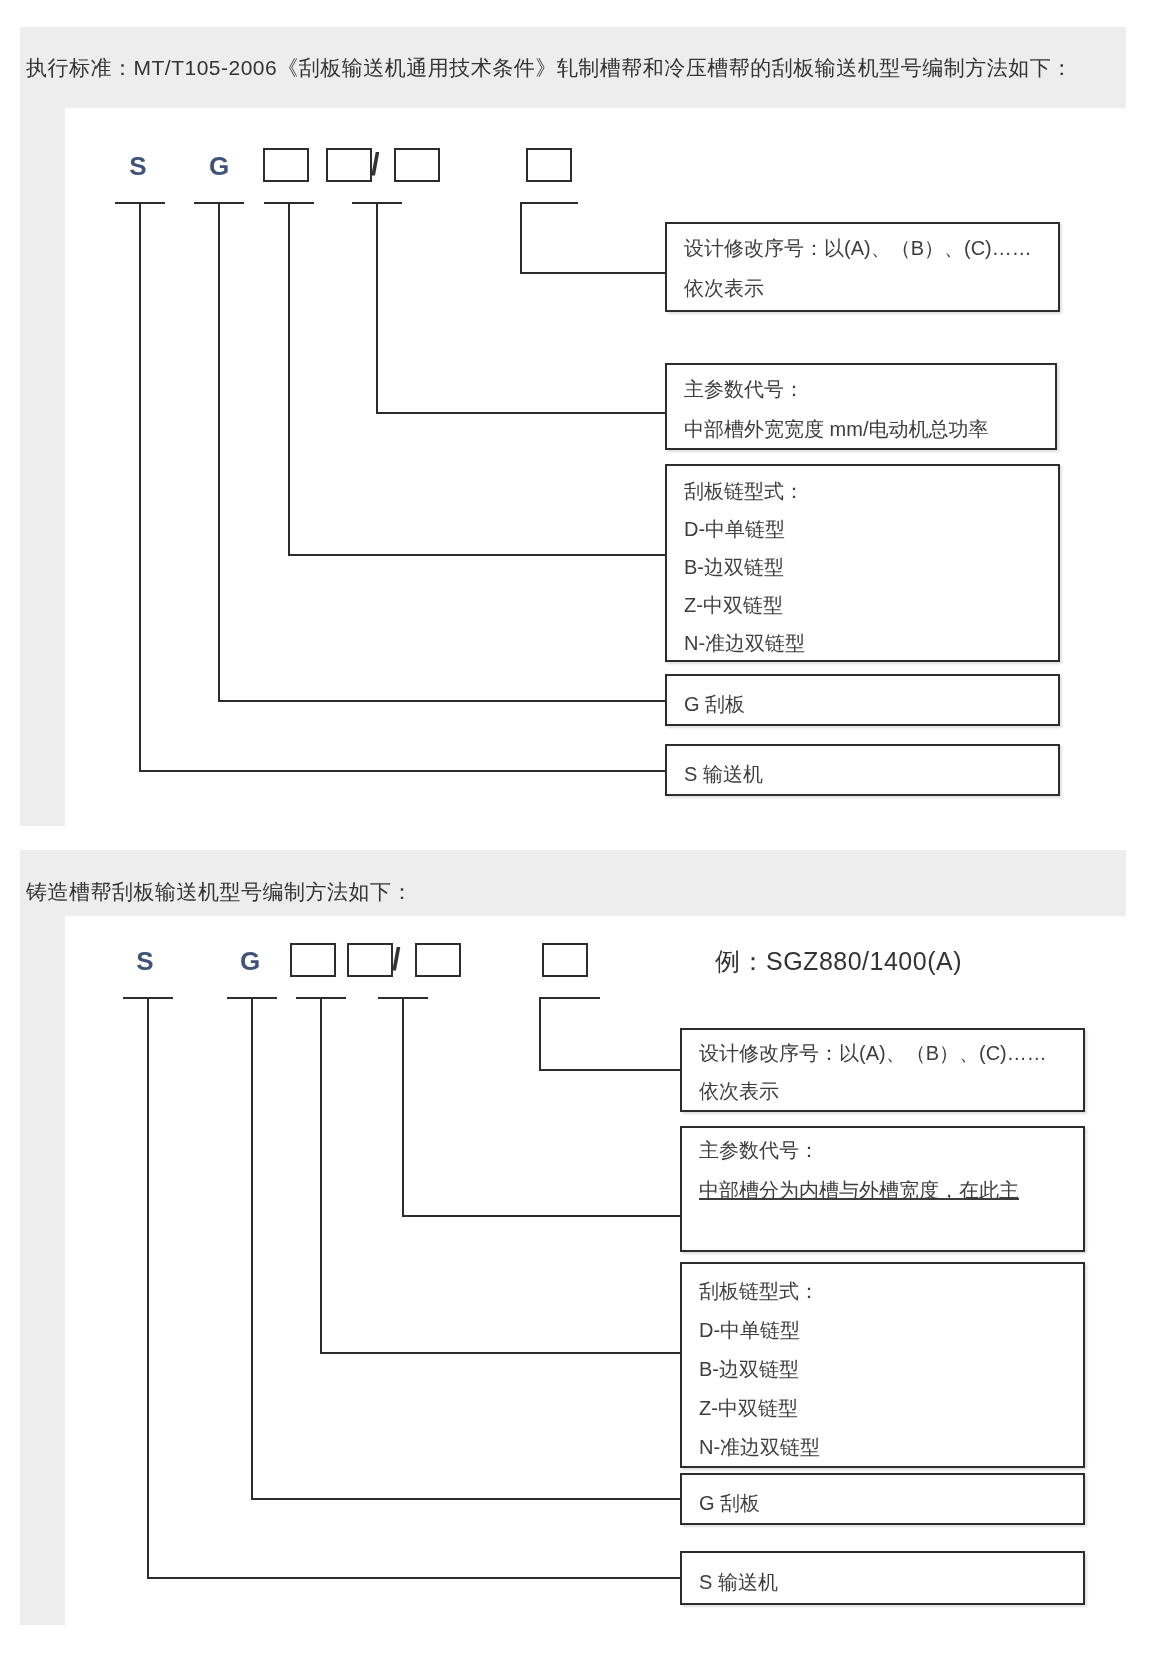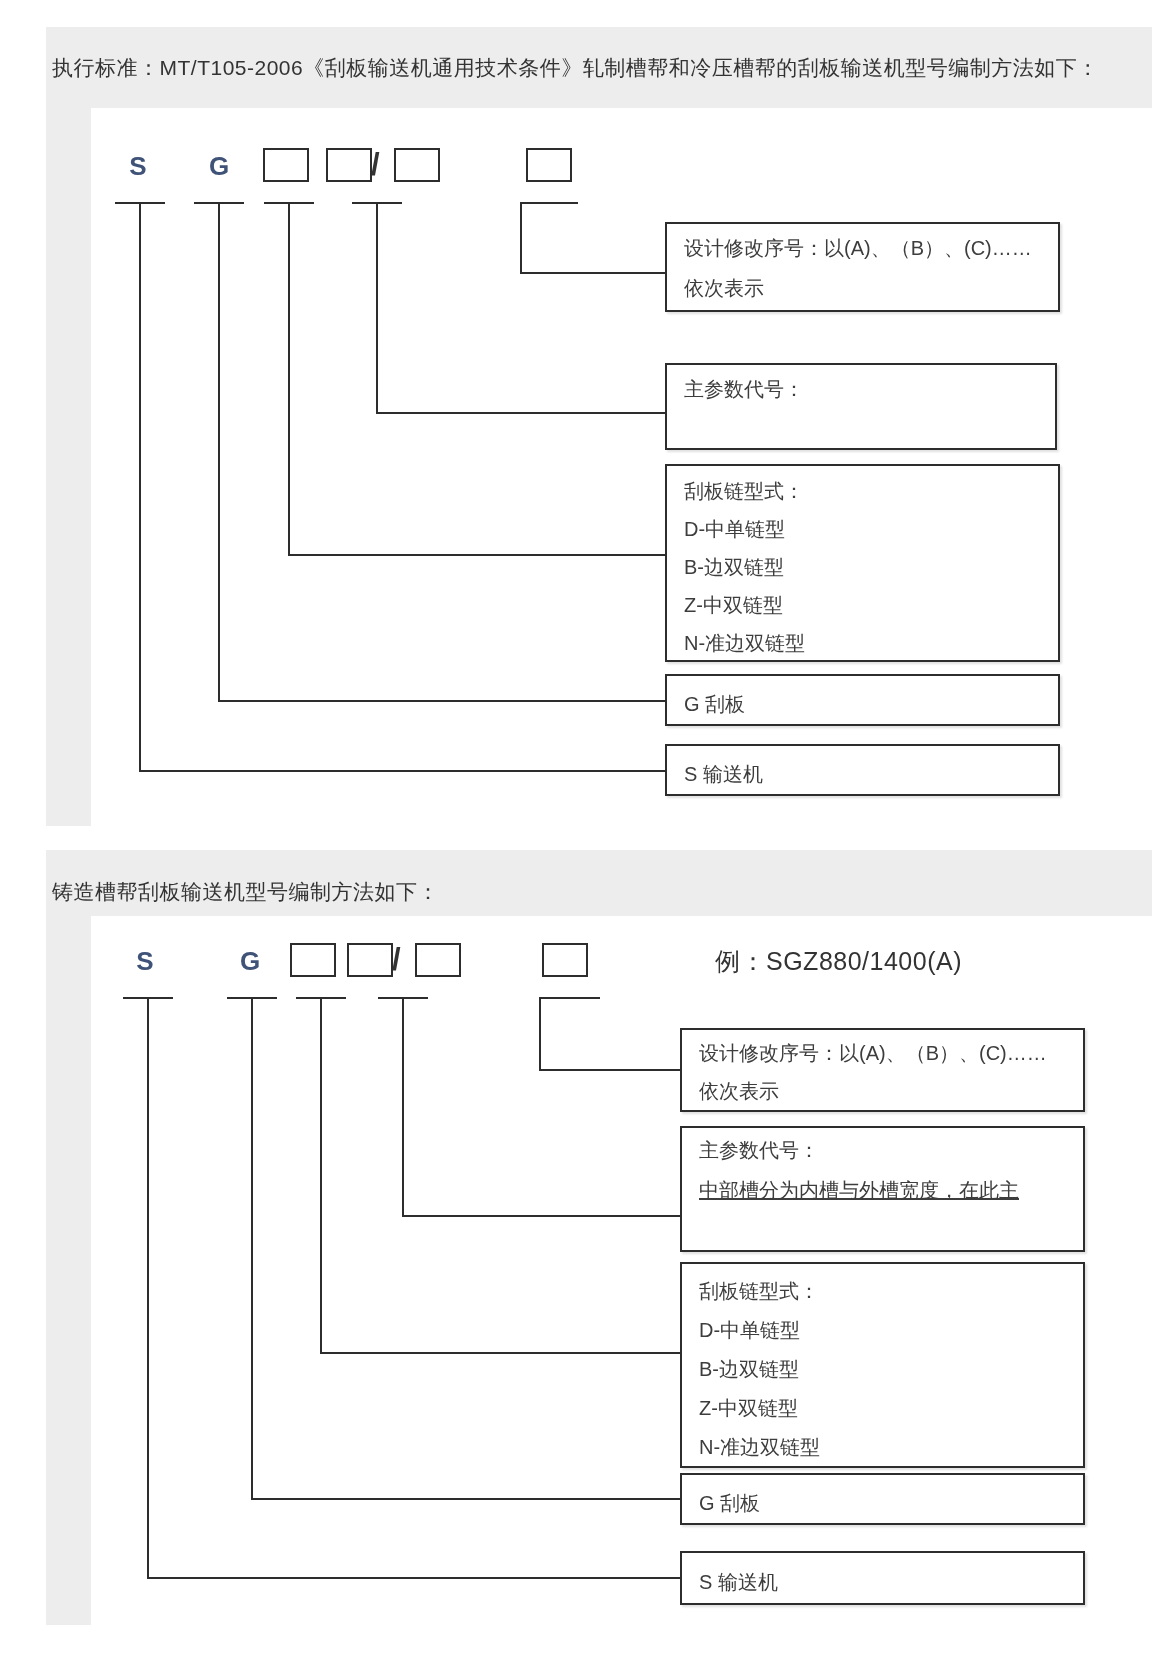--- a/index.html
+++ b/index.html
@@ -1,20 +1,20 @@
 <!DOCTYPE html>
 <html><head>
 <meta charset="utf-8">
 <style>
   html,body{margin:0;padding:0;background:#fff;}
   .page{
     position:relative;width:1161px;height:1663px;background:#ffffff;
     font-family:"Liberation Sans",sans-serif;color:#3a3a3a;overflow:hidden;
   }
-  .card{position:absolute;left:20px;width:1106px;background:#ededed;margin-left:26px;}
+  .card{position:absolute;left:20px;width:1106px;background:#ededed;}
   .panel{position:absolute;left:45px;right:0;bottom:0;background:#ffffff;}
   .band-title{
     position:absolute;left:6px;right:6px;top:0;display:flex;align-items:center;
     font-size:21px;color:#333;letter-spacing:0.5px;white-space:nowrap;
   }
   .lines{position:absolute;left:0;top:0;pointer-events:none;}
   .lines line{stroke:#2d2d2d;stroke-width:2;shape-rendering:crispEdges;}
   .code-letter{
     position:absolute;width:28px;text-align:center;font-size:26px;font-weight:600;
     color:#3f5277;line-height:34px;
@@ -95,20 +95,21 @@
   <div class="digit-box" style="left:394px;top:148px;"></div>
   <div class="digit-box" style="left:526px;top:148px;"></div>
 
   <div class="label-box" style="left:665px;top:222px;width:395px;height:90px;">
     <div class="ln" style="line-height:40px;">设计修改序号：以(A)、（B）、(C)……</div>
     <div class="ln" style="line-height:40px;">依次表示</div>
   </div>
 
   <div class="label-box" style="left:665px;top:363px;width:392px;height:87px;">
     <div class="ln" style="line-height:40px;">主参数代号：</div>
+    <div class="ln" style="line-height:40px;">中部槽外宽宽度  mm/电动机总功率</div>
   </div>
 
   <div class="label-box" style="left:665px;top:464px;width:395px;height:198px;padding-top:6px;">
     <div class="ln" style="line-height:38px;">刮板链型式：</div>
     <div class="ln" style="line-height:38px;">D-中单链型</div>
     <div class="ln" style="line-height:38px;">B-边双链型</div>
     <div class="ln" style="line-height:38px;">Z-中双链型</div>
     <div class="ln" style="line-height:38px;">N-准边双链型</div>
   </div>
 

